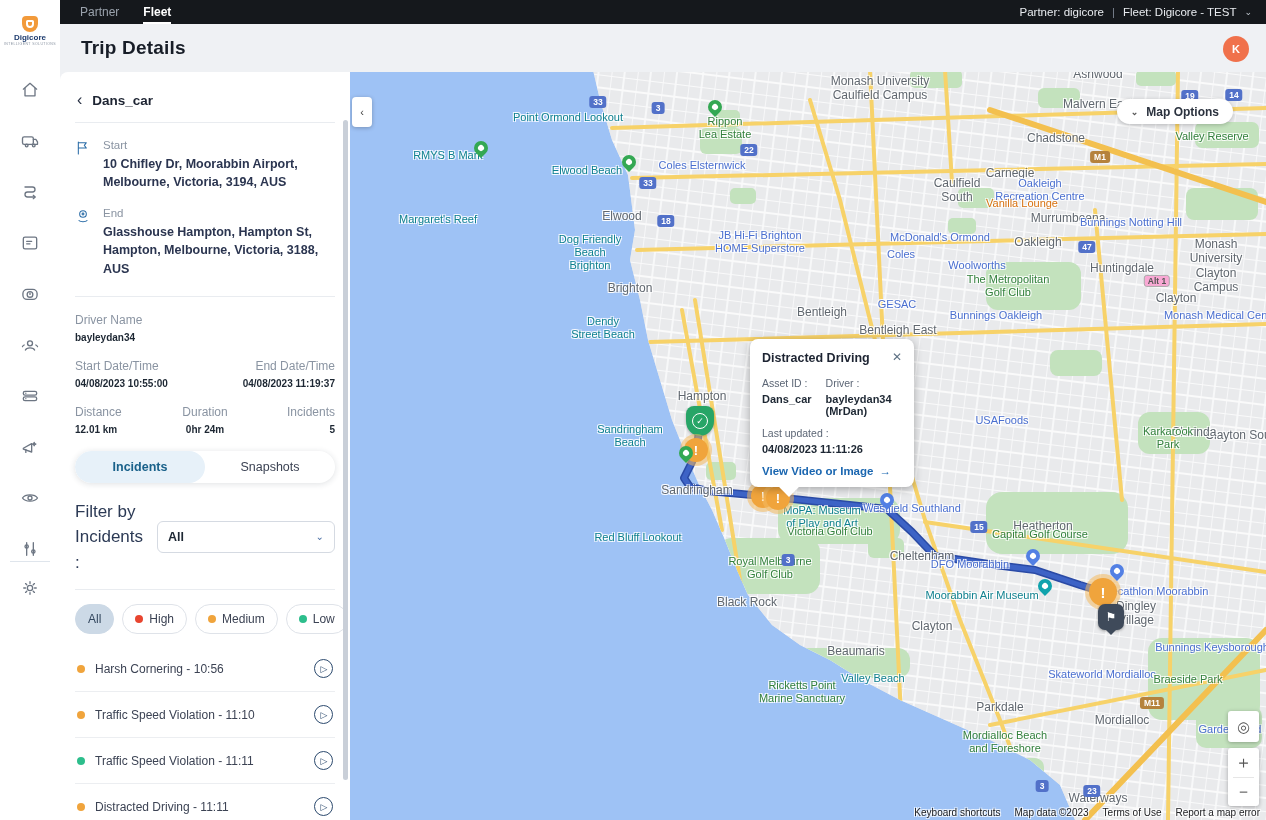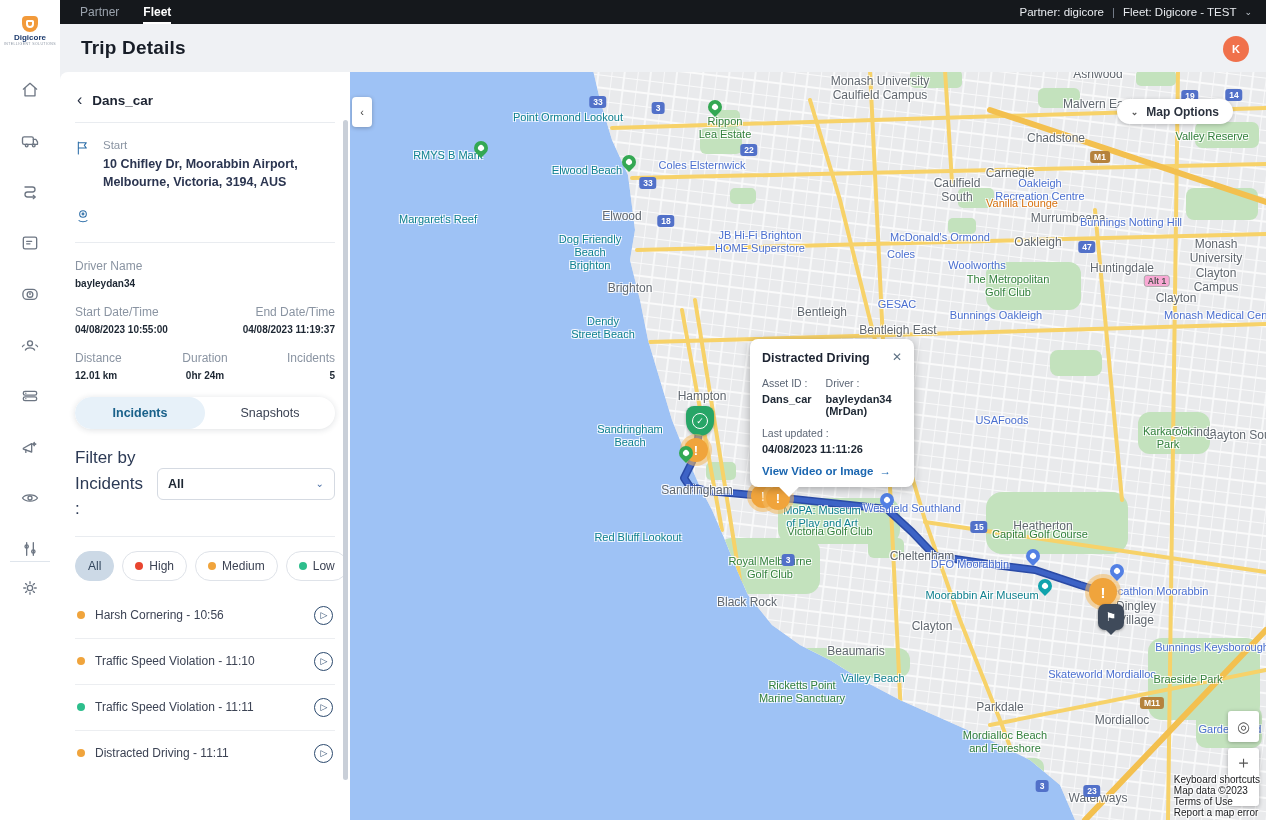--- a/index.html
+++ b/index.html
@@ -103,22 +103,22 @@
 
   .map-collapse { position:absolute; left:2px; top:27px; width:20px; height:30px; background:#fff; border-radius:4px; box-shadow:0 1px 4px rgba(0,0,0,.25); display:flex; align-items:center; justify-content:center; font-size:11px; color:#444; cursor:pointer; z-index:6; }
   .map-options { position:absolute; right:33px; top:29px; height:25px; background:#fff; border-radius:14px; box-shadow:0 1px 4px rgba(0,0,0,.22); display:flex; align-items:center; gap:8px; padding:0 14px; font-size:12px; font-weight:bold; color:#2b323e; cursor:pointer; z-index:6; }
   .map-options .caret { font-size:9px; color:#555; }
 
   .locate-btn { position:absolute; right:7px; top:641px; width:31px; height:31px; background:#fff; border-radius:3px; box-shadow:0 1px 4px rgba(0,0,0,.3); display:flex; align-items:center; justify-content:center; cursor:pointer; z-index:6; color:#565656; font-size:15px; }
   .zoom-ctl { position:absolute; right:7px; top:678px; width:31px; height:58px; background:#fff; border-radius:3px; box-shadow:0 1px 4px rgba(0,0,0,.3); display:flex; flex-direction:column; z-index:6; }
   .zoom-btn { flex:1; display:flex; align-items:center; justify-content:center; font-size:17px; color:#565656; cursor:pointer; }
   .zoom-sep { height:1px; background:#e6e6e6; margin:0 5px; }
 
-  .attribution { position:absolute; right:6px; bottom:2px; display:flex; font-size:10px; color:#202124; z-index:6;
-    text-shadow:-1px -1px 0 rgba(255,255,255,.8),1px -1px 0 rgba(255,255,255,.8),-1px 1px 0 rgba(255,255,255,.8),1px 1px 0 rgba(255,255,255,.8);flex-direction:column; }
+  .attribution { position:absolute; right:6px; bottom:2px; display:flex; gap:14px; font-size:10px; color:#202124; z-index:6;
+    text-shadow:-1px -1px 0 rgba(255,255,255,.8),1px -1px 0 rgba(255,255,255,.8),-1px 1px 0 rgba(255,255,255,.8),1px 1px 0 rgba(255,255,255,.8); }
   .attribution span { cursor:pointer; }
 
   
   .popup { position:absolute; left:400px; top:269px; width:164px; background:#fff; border-radius:8px; box-shadow:0 2px 8px rgba(0,0,0,.3); padding:12px 12px 10px 12px; z-index:8; }
   .popup::after { content:""; position:absolute; left:32px; bottom:-7px; width:14px; height:14px; background:#fff; transform:rotate(45deg); }
   .popup-title-row { display:flex; align-items:flex-start; }
   .popup-title { font-size:12.5px; font-weight:bold; color:#1d2432; }
   .popup-close { margin-left:auto; font-size:12px; color:#5f7285; cursor:pointer; line-height:1; }
   .popup-grid { display:flex; gap:14px; margin-top:12px; }
   .popup-kv .k { font-size:10.5px; color:#5c6675; }
@@ -233,20 +233,24 @@
         </div>
       </div>
       <div class="addr-block">
         <span class="addr-icon">
           <svg viewBox="0 0 24 24">
               <circle cx="12" cy="9" r="5"></circle>
               <circle cx="12" cy="9" r="1.4"></circle>
               <path d="M6 19c2 2 10 2 12 0"></path>
             </svg>
         </span>
+        <div>
+          <div class="addr-label">End</div>
+          <div class="addr-text">Glasshouse Hampton, Hampton St, Hampton, Melbourne, Victoria, 3188, AUS</div>
+        </div>
       </div>
 
       <div class="section-gap"></div>
       <div class="divider"></div>
 
       <div class="kv-row">
         <div class="kv-col">
           <div class="kv-label">Driver Name</div>
           <div class="kv-value">bayleydan34</div>
         </div>

